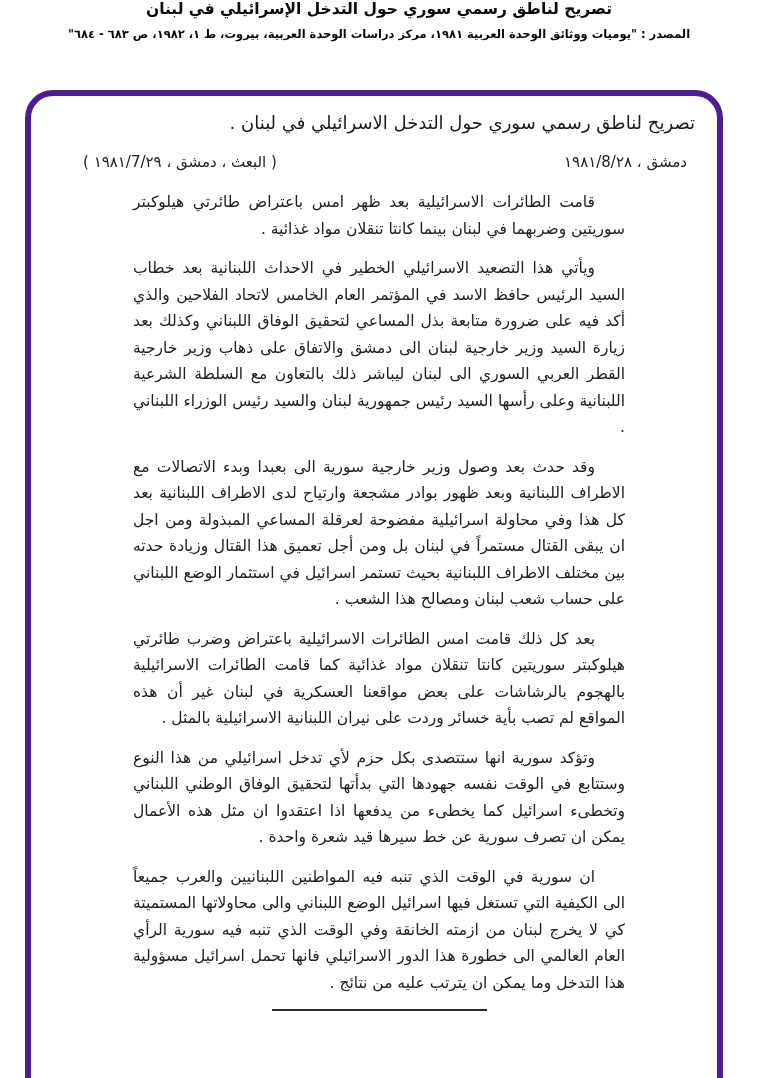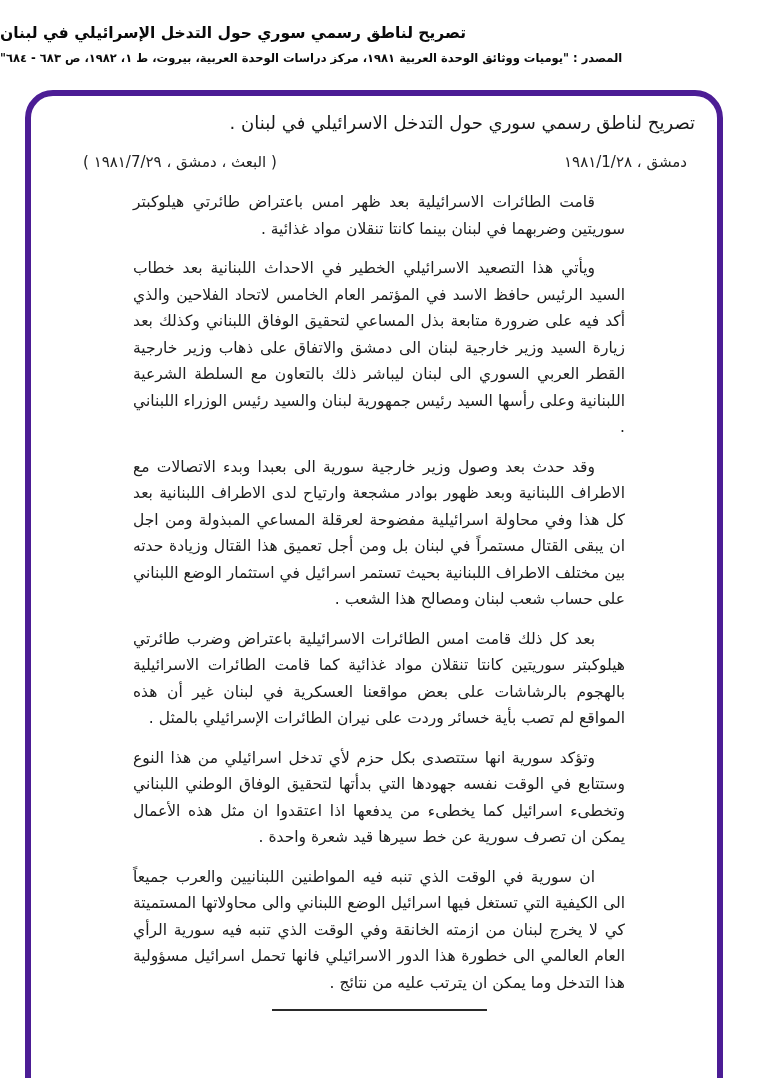--- a/index.html
+++ b/index.html
@@ -6,22 +6,21 @@
     margin: 0;
     padding: 0;
     width: 758px;
     height: 1078px;
     background: #ffffff;
     overflow: hidden;
     font-family: "DejaVu Sans", sans-serif;
     color: #1c1c1c;
   }
   .page-header {
-    text-align: left;
-    padding-top: 24px;
+    text-align: center;
   }
   .page-header-title {
     font-weight: bold;
     font-size: 15.5px;
     color: #0a0a0a;
   }
   .page-header-source {
     font-weight: bold;
     font-size: 11.5px;
     margin-top: 9px;
@@ -76,26 +75,26 @@
 
 <div class="page-header">
   <div class="page-header-title">تصريح لناطق رسمي سوري حول التدخل الإسرائيلي في لبنان</div>
   <div class="page-header-source">المصدر : "يوميات ووثائق الوحدة العربية ١٩٨١، مركز دراسات الوحدة العربية، بيروت، ط ١، ١٩٨٢، ص ٦٨٣ - ٦٨٤"</div>
 </div>
 
 <div class="doc-frame">
   <div class="doc-title">تصريح لناطق رسمي سوري حول التدخل الاسرائيلي في لبنان .</div>
 
   <div class="doc-dateline">
-    <span>دمشق ،  ١٩٨١/1/٢٨</span>
+    <span>دمشق ،  ١٩٨١/8/٢٨</span>
     <span>( البعث ،  دمشق ،  ١٩٨١/7/٢٩ )</span>
   </div>
 
   <div class="doc-body">
     <p>قامت الطائرات الاسرائيلية بعد ظهر امس باعتراض طائرتي هيلوكبتر سوريتين وضربهما في لبنان بينما كانتا تنقلان مواد غذائية .</p>
     <p>ويأتي هذا التصعيد الاسرائيلي الخطير في الاحداث اللبنانية بعد خطاب السيد الرئيس حافظ الاسد في المؤتمر العام الخامس لاتحاد الفلاحين والذي أكد فيه على ضرورة متابعة بذل المساعي لتحقيق الوفاق اللبناني وكذلك بعد زيارة السيد وزير خارجية لبنان الى دمشق والاتفاق على ذهاب وزير خارجية القطر العربي السوري الى لبنان ليباشر ذلك بالتعاون مع السلطة الشرعية اللبنانية وعلى رأسها السيد رئيس جمهورية لبنان والسيد رئيس الوزراء اللبناني .</p>
     <p>وقد حدث بعد وصول وزير خارجية سورية الى بعبدا وبدء الاتصالات مع الاطراف اللبنانية وبعد ظهور بوادر مشجعة وارتياح لدى الاطراف اللبنانية بعد كل هذا وفي محاولة اسرائيلية مفضوحة لعرقلة المساعي المبذولة ومن اجل ان يبقى القتال مستمراً في لبنان بل ومن أجل تعميق هذا القتال وزيادة حدته بين مختلف الاطراف اللبنانية بحيث تستمر اسرائيل في استثمار الوضع اللبناني على حساب شعب لبنان ومصالح هذا الشعب .</p>
-    <p>بعد كل ذلك قامت امس الطائرات الاسرائيلية باعتراض وضرب طائرتي هيلوكبتر سوريتين كانتا تنقلان مواد غذائية كما قامت الطائرات الاسرائيلية بالهجوم بالرشاشات على بعض مواقعنا العسكرية في لبنان غير أن هذه المواقع لم تصب بأية خسائر وردت على نيران الطائرات الإسرائيلي بالمثل .</p>
+    <p>بعد كل ذلك قامت امس الطائرات الاسرائيلية باعتراض وضرب طائرتي هيلوكبتر سوريتين كانتا تنقلان مواد غذائية كما قامت الطائرات الاسرائيلية بالهجوم بالرشاشات على بعض مواقعنا العسكرية في لبنان غير أن هذه المواقع لم تصب بأية خسائر وردت على نيران اللبنانية الاسرائيلية بالمثل .</p>
     <p>وتؤكد سورية انها ستتصدى بكل حزم لأي تدخل اسرائيلي من هذا النوع وستتابع في الوقت نفسه جهودها التي بدأتها لتحقيق الوفاق الوطني اللبناني وتخطىء اسرائيل كما يخطىء من يدفعها اذا اعتقدوا ان مثل هذه الأعمال يمكن ان تصرف سورية عن خط سيرها قيد شعرة واحدة .</p>
     <p>ان سورية في الوقت الذي تنبه فيه المواطنين اللبنانيين والعرب جميعاً الى الكيفية التي تستغل فيها اسرائيل الوضع اللبناني والى محاولاتها المستميتة كي لا يخرج لبنان من ازمته الخانقة وفي الوقت الذي تنبه فيه سورية الرأي العام العالمي الى خطورة هذا الدور الاسرائيلي فانها تحمل اسرائيل مسؤولية هذا التدخل وما يمكن ان يترتب عليه من نتائج .</p>
     <div class="end-rule"></div>
   </div>
 </div>
 
 </body></html>

